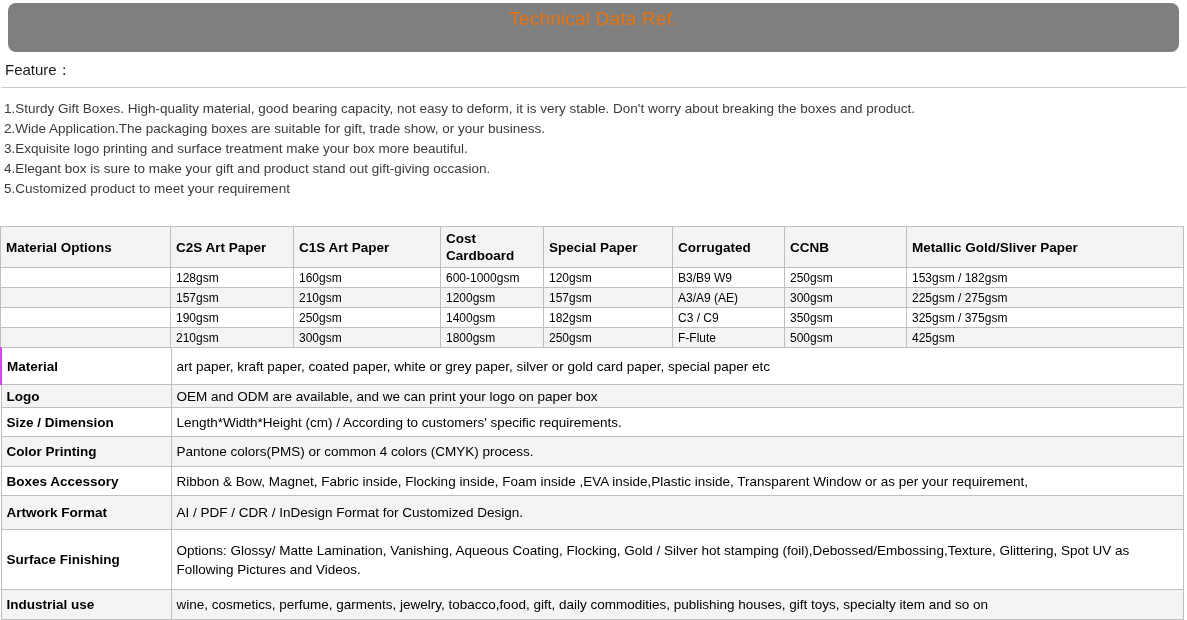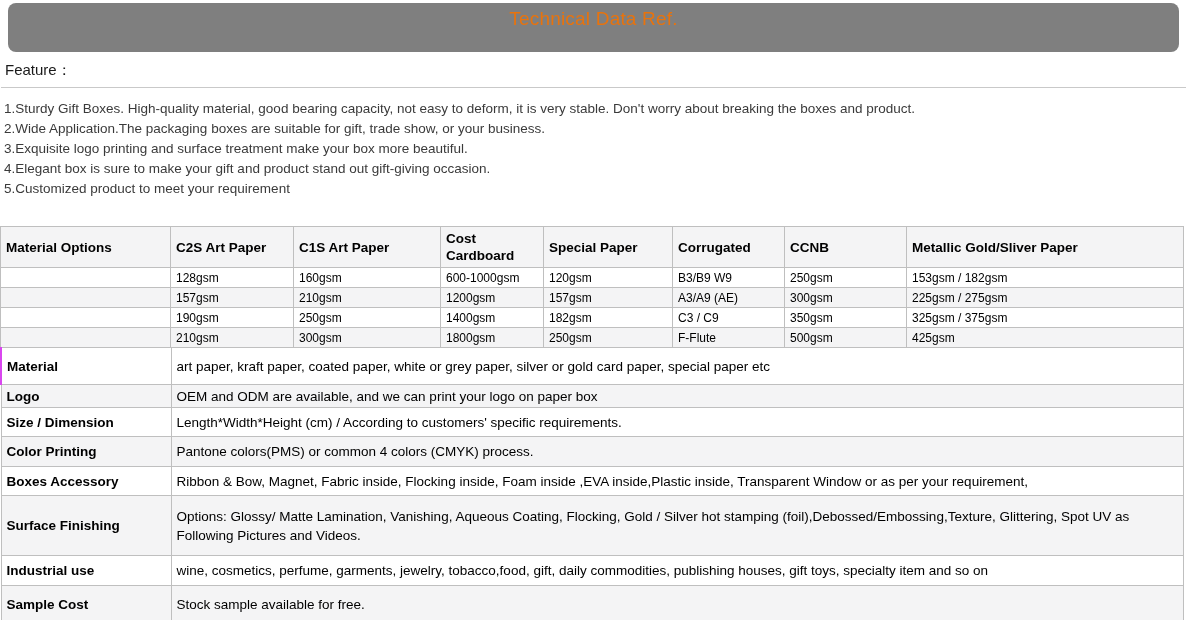--- a/index.html
+++ b/index.html
@@ -171,20 +171,24 @@
         <td>Length*Width*Height (cm) / According to customers' specific requirements.</td>
       </tr>
       <tr class="r3">
         <th>Color Printing</th>
         <td>Pantone colors(PMS) or common 4 colors (CMYK) process.</td>
       </tr>
       <tr class="r4">
         <th>Boxes Accessory</th>
         <td>Ribbon &amp; Bow, Magnet, Fabric inside, Flocking inside, Foam inside ,EVA inside,Plastic inside, Transparent Window or as per your requirement,</td>
       </tr>
+      <tr class="r5">
+        <th>Artwork Format</th>
+        <td>AI / PDF / CDR / InDesign Format for Customized Design.</td>
+      </tr>
       <tr class="r6">
         <th>Surface Finishing</th>
         <td>Options: Glossy/ Matte Lamination, Vanishing, Aqueous Coating, Flocking, Gold / Silver hot stamping (foil),Debossed/Embossing,Texture, Glittering, Spot UV as Following Pictures and Videos.</td>
       </tr>
       <tr class="r7">
         <th>Industrial use</th>
         <td>wine, cosmetics, perfume, garments, jewelry, tobacco,food, gift, daily commodities, publishing houses, gift toys, specialty item and so on</td>
       </tr>
       <tr class="r8">
         <th>Sample Cost</th>

